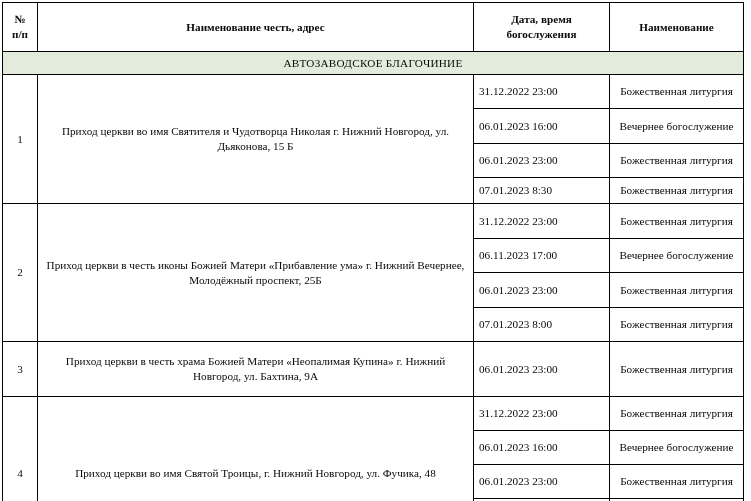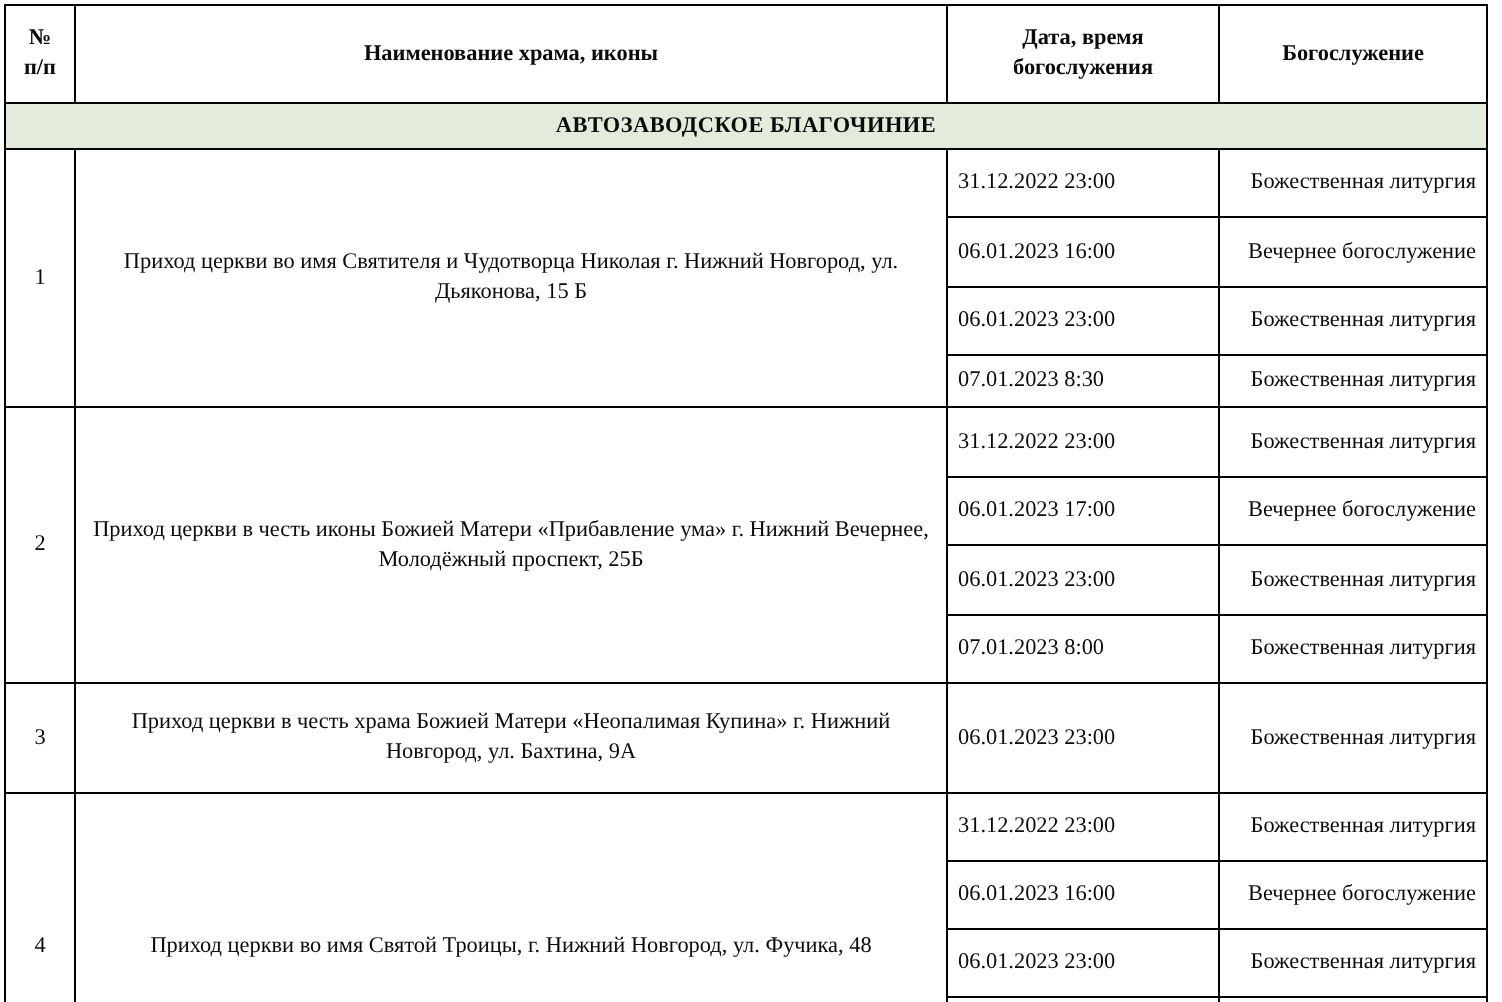--- a/index.html
+++ b/index.html
@@ -53,21 +53,21 @@
     font-weight: bold;
     text-align: center;
     font-size: 11.4px;
     height: 44px;
     padding: 4px 6px;
   }
 
   .banner-cell {
     background: #e3ecdc;
     text-align: center;
-    font-weight: bold;
+    font-weight: normal;
     font-size: 11.4px;
     letter-spacing: 0.25px;
     height: 18px;
     padding: 1px 4px;
     margin-top: 20px;
   }
 
   td.num-cell {
     text-align: center;
     font-size: 11.4px;
@@ -79,21 +79,21 @@
     padding-right: 10px;
     font-family: Liberation Serif, serif;
   }
 
   td.date-cell {
     text-align: left;
     white-space: nowrap;
   }
 
   td.serv-cell {
-    text-align: right;
+    text-align: center;
     white-space: nowrap;
   }
 
   
   tr.h30 td { height: 29px; }
   tr.h31 td { height: 30px; }
   tr.h22 td { height: 21px; }
   tr.h51 td { height: 50px; }
   tr.h48 td { height: 47px; }
 </style>
@@ -108,26 +108,26 @@
       <col class="c-date">
       <col class="c-serv">
     </colgroup>
 
     <thead>
       <tr>
         <th>
           <span>№</span><br>
           <span>п/п</span>
         </th>
-        <th>Наименование храма, иконы</th>
+        <th>Наименование честь, адрес</th>
         <th>
           <span>Дата, время</span><br>
           <span>богослужения</span>
         </th>
-        <th>Богослужение</th>
+        <th>Наименование</th>
       </tr>
     </thead>
 
     <tbody>
 
       <tr>
         <td class="banner-cell" colspan="4">АВТОЗАВОДСКОЕ БЛАГОЧИНИЕ</td>
       </tr>
 
       <tr class="h30">
@@ -149,21 +149,21 @@
         <td class="serv-cell">Божественная литургия</td>
       </tr>
 
       <tr class="h31">
         <td class="num-cell" rowspan="4">2</td>
         <td class="name-cell" rowspan="4">Приход церкви в честь иконы Божией Матери «Прибавление ума» г. Нижний Вечернее, Молодёжный проспект, 25Б</td>
         <td class="date-cell">31.12.2022 23:00</td>
         <td class="serv-cell">Божественная литургия</td>
       </tr>
       <tr class="h30">
-        <td class="date-cell">06.01.2023 17:00</td>
+        <td class="date-cell">06.11.2023 17:00</td>
         <td class="serv-cell">Вечернее богослужение</td>
       </tr>
       <tr class="h31">
         <td class="date-cell">06.01.2023 23:00</td>
         <td class="serv-cell">Божественная литургия</td>
       </tr>
       <tr class="h30">
         <td class="date-cell">07.01.2023 8:00</td>
         <td class="serv-cell">Божественная литургия</td>
       </tr>

